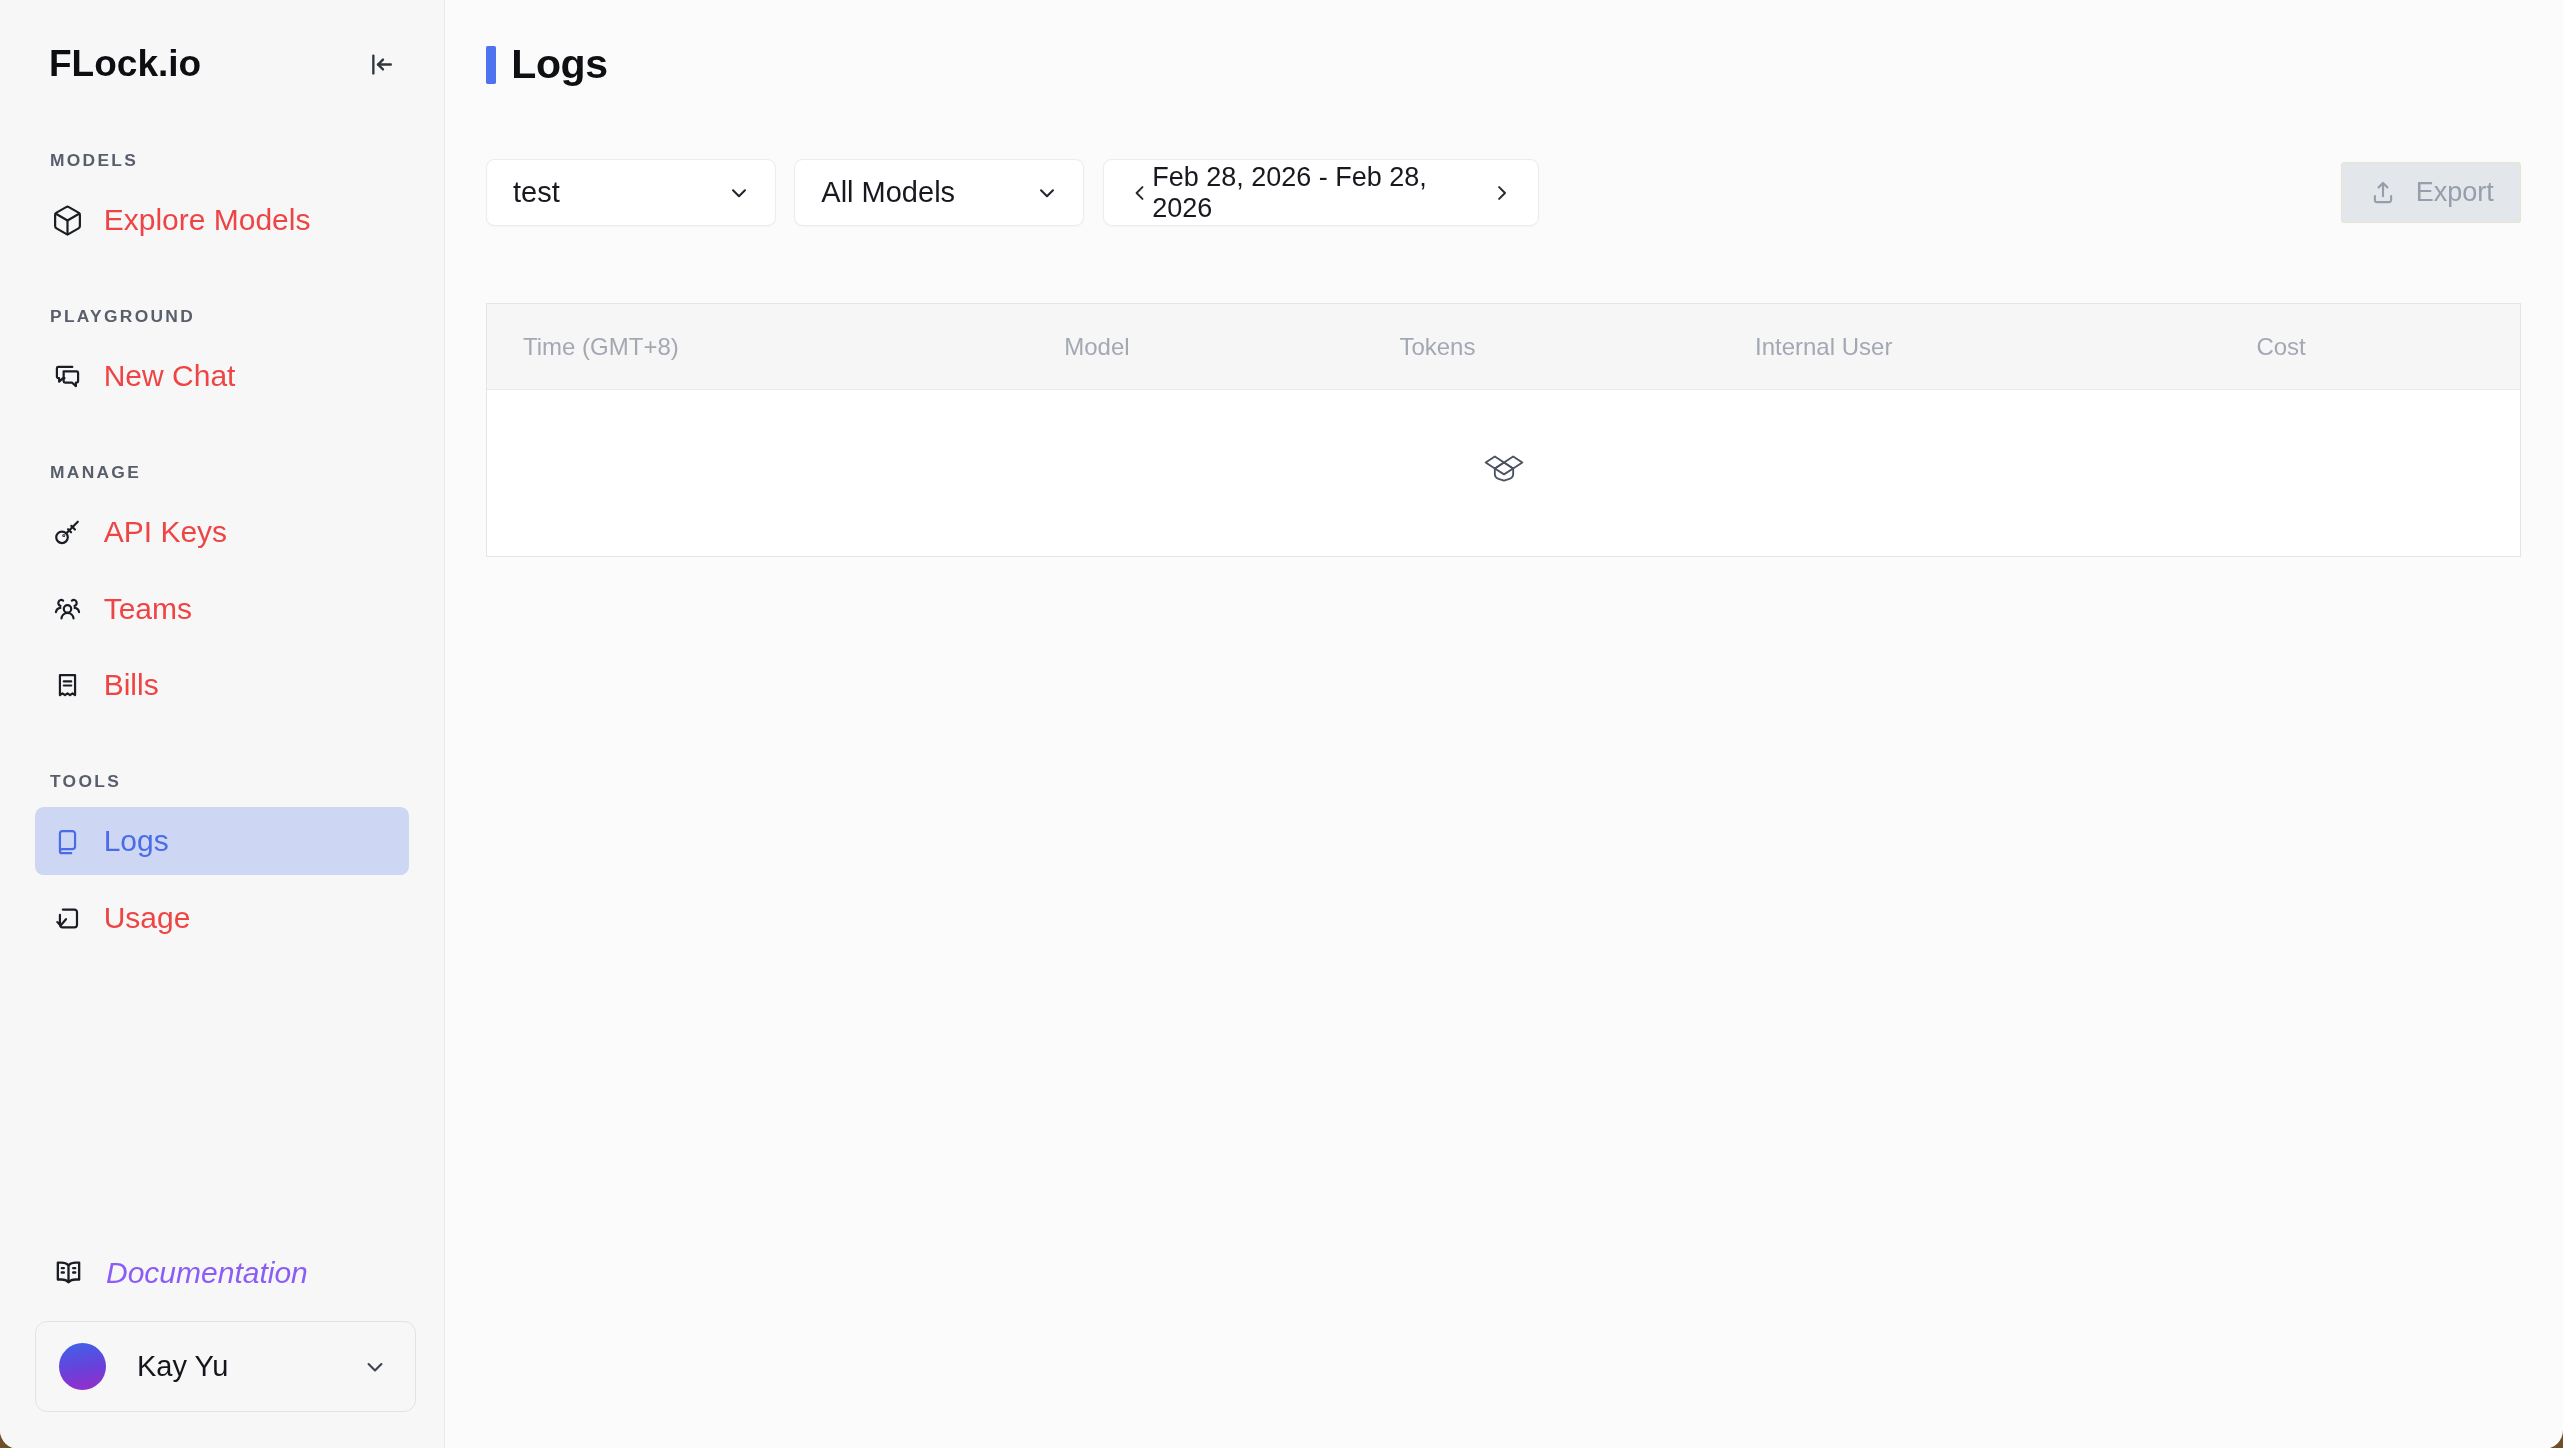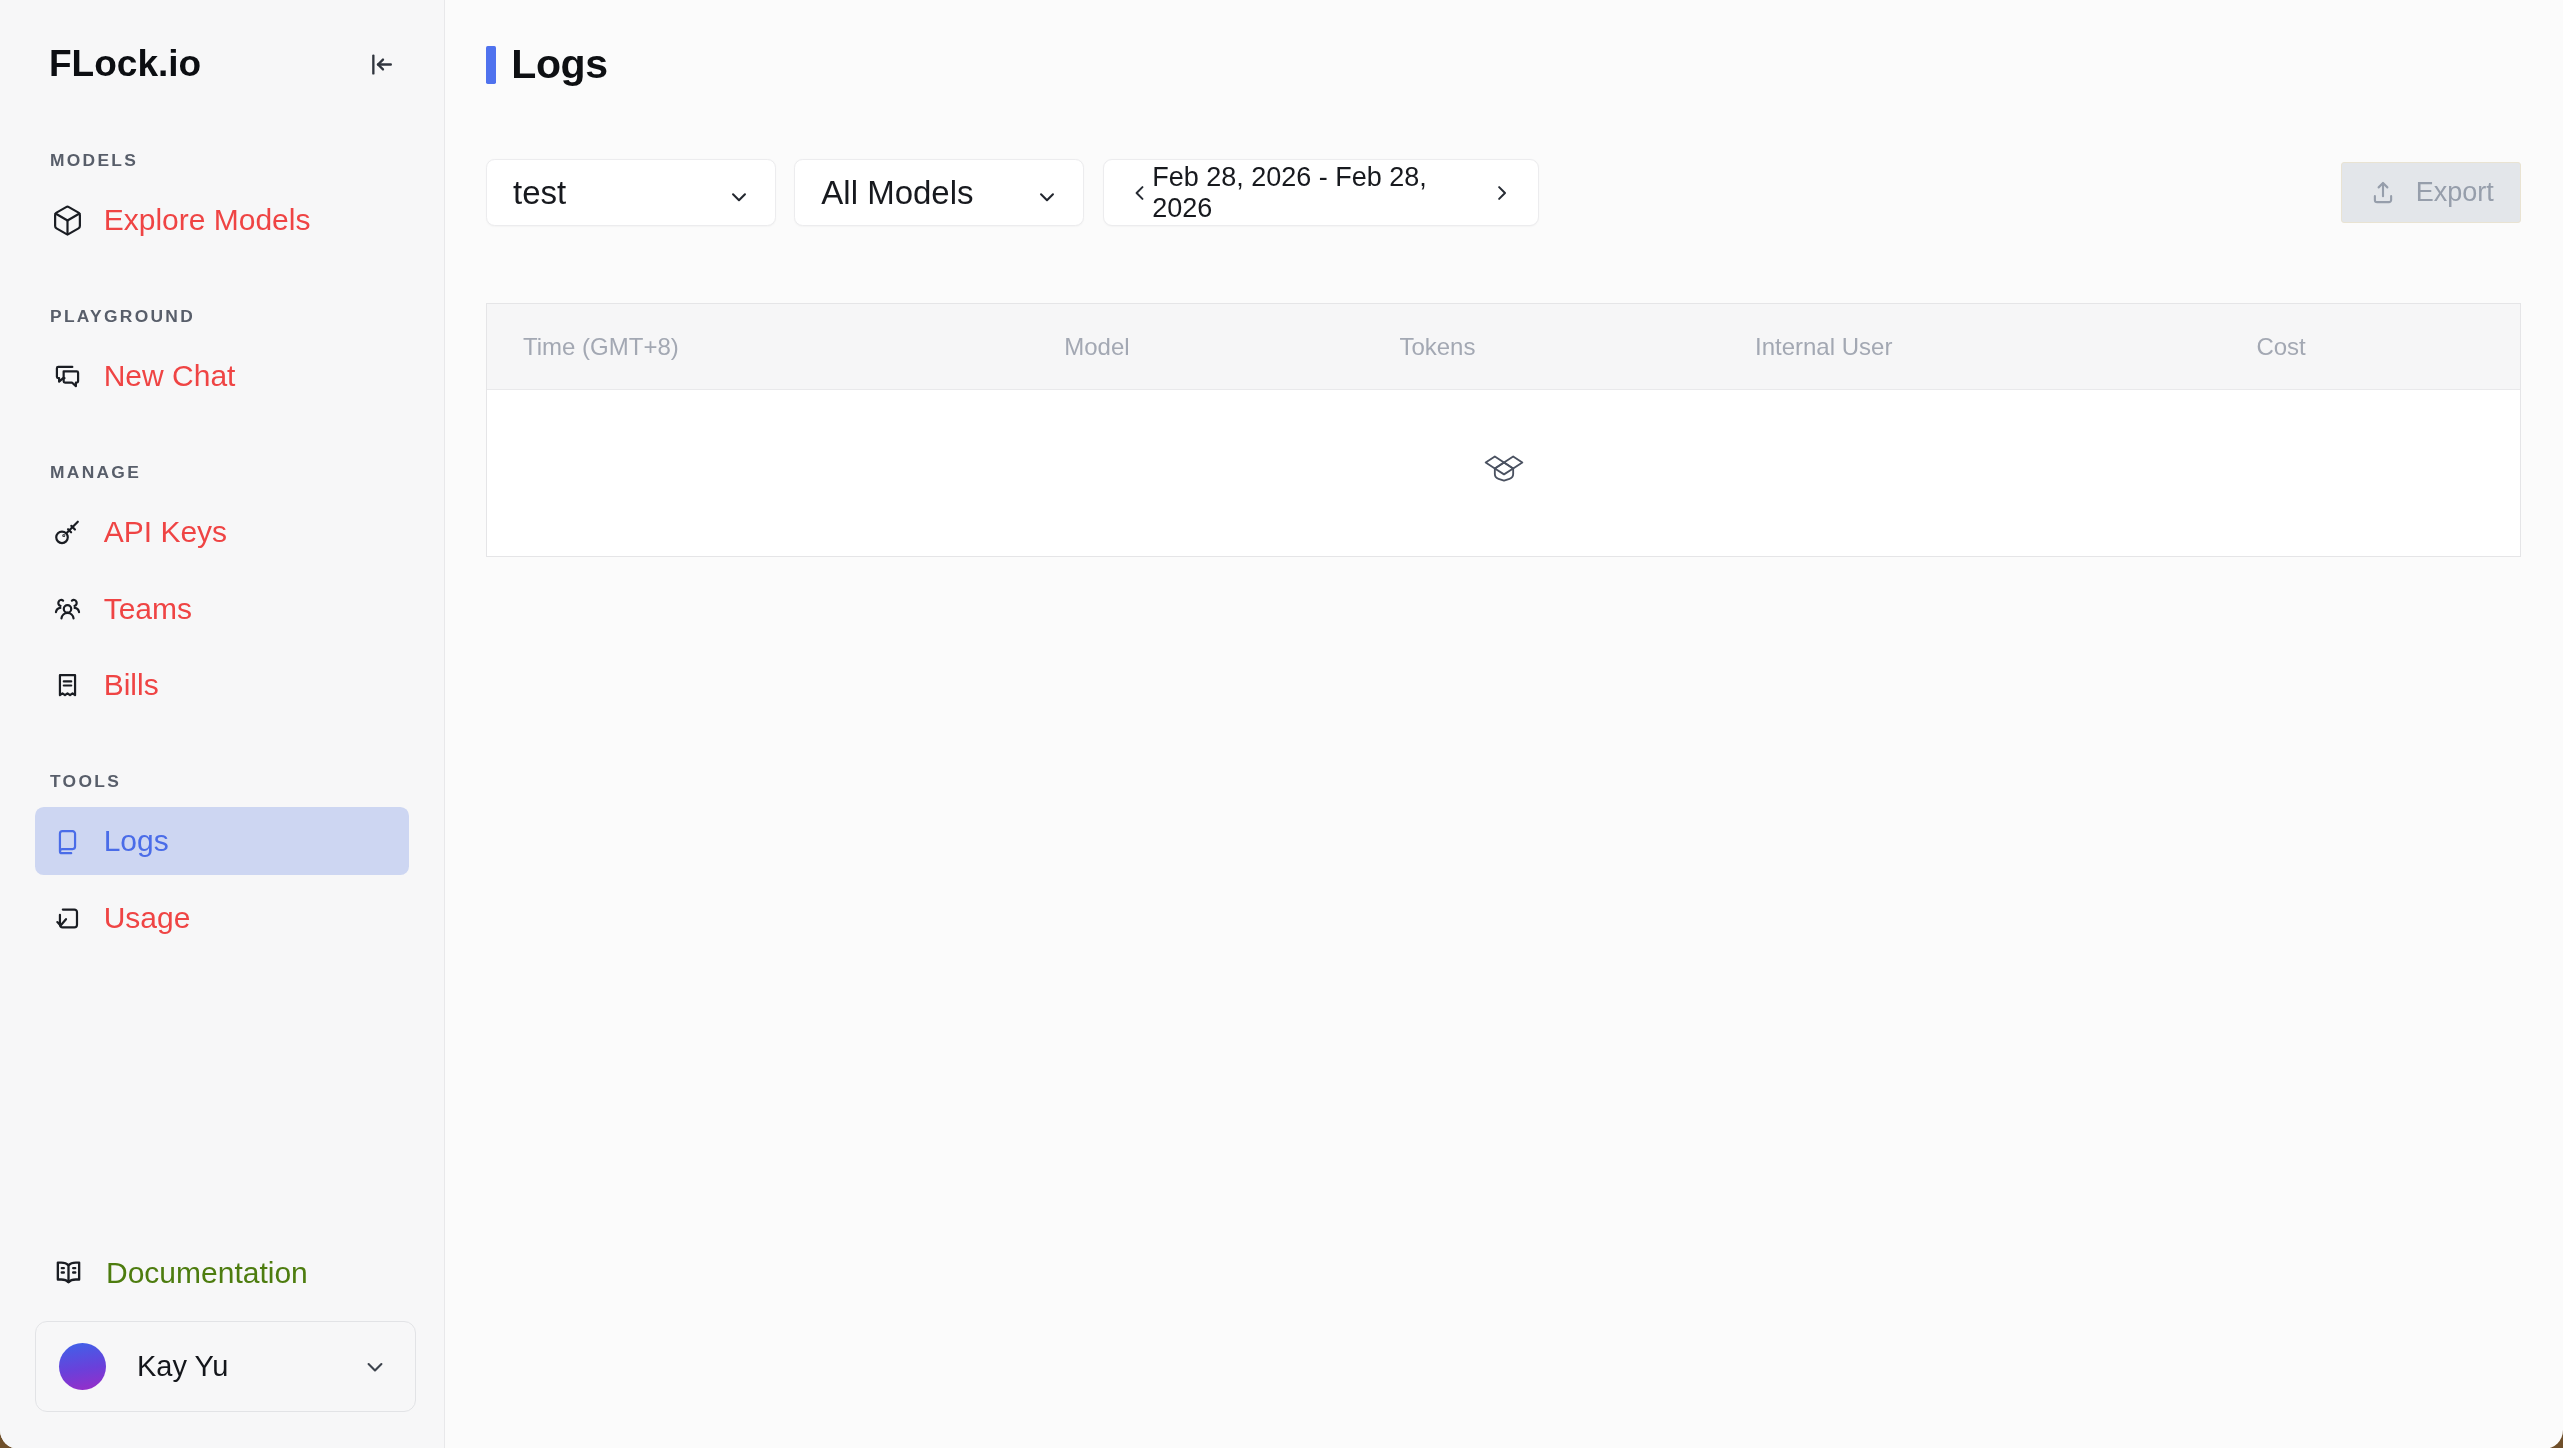--- a/index.html
+++ b/index.html
@@ -54,21 +54,21 @@
   .nav-item + .nav-item { margin-top: 8.7px; }
   .nav-item .nav-icon { width: 33px; height: 33px; display:flex; color:#1a1d23; }
   .nav-item.active { background: #cdd6f2; color: #4a6ce8; }
   .nav-item.active .nav-icon { color: #4a6ce8; }
   .nav-icon svg, .collapse-btn svg { width: 100%; height: 100%; }
 
   .sidebar-footer { margin-top: auto; padding-bottom: 37px; }
   .footer-item {
     display: flex; align-items: center; gap: 20px;
     padding-left: 51px; height: 68px;
-    font-size: 30px; color: #4d7c0f; cursor: pointer;
+    font-size: 30px; color: #8b5cf6; cursor: pointer; font-style: italic;
   }
   .footer-item .nav-icon { width: 35px; height: 35px; display:flex; color:#1a1d23; }
   .user-box {
     margin: 14px 28px 0 35px;
     height: 91px;
     border: 1.7px solid #e2e3e6; border-radius: 12px;
     display: flex; align-items: center;
     padding: 0 26px 0 23px; gap: 31px;
     cursor: pointer; background: transparent;
   }
@@ -86,21 +86,21 @@
   .title-row { display: flex; align-items: center; gap: 15.7px; }
   .title-accent { width: 9.6px; height: 38px; border-radius: 1.7px; background: #4f72ee; }
   .page-title { font-size: 41px; font-weight: 700; color: #0e1013; letter-spacing: -0.4px; }
 
   .filters { margin-top: 71px; display: flex; align-items: center; gap: 18.3px; }
   .select {
     height: 67px; width: 290px;
     background: #ffffff; border: 1.7px solid #ececee; border-radius: 8.7px;
     display: flex; align-items: center; justify-content: space-between;
     padding: 0 23px 0 26px;
-    font-size: 33px; color: #17191e; cursor: pointer;
+    font-size: 29px; color: #17191e; cursor: pointer;
     box-shadow: 0 0.9px 1.7px rgba(0,0,0,0.03);
   }
   .select .chev { width: 26px; height: 26px; color: #22262e; }
   .select .chev svg { width:100%; height:100%; }
   .date-range {
     height: 67px; width: 436px;
     background: #ffffff; border: 1.7px solid #ececee; border-radius: 9px;
     display: flex; align-items: center; justify-content: space-between;
     padding: 0 23px;
     font-size: 27px; color: #17191e;

